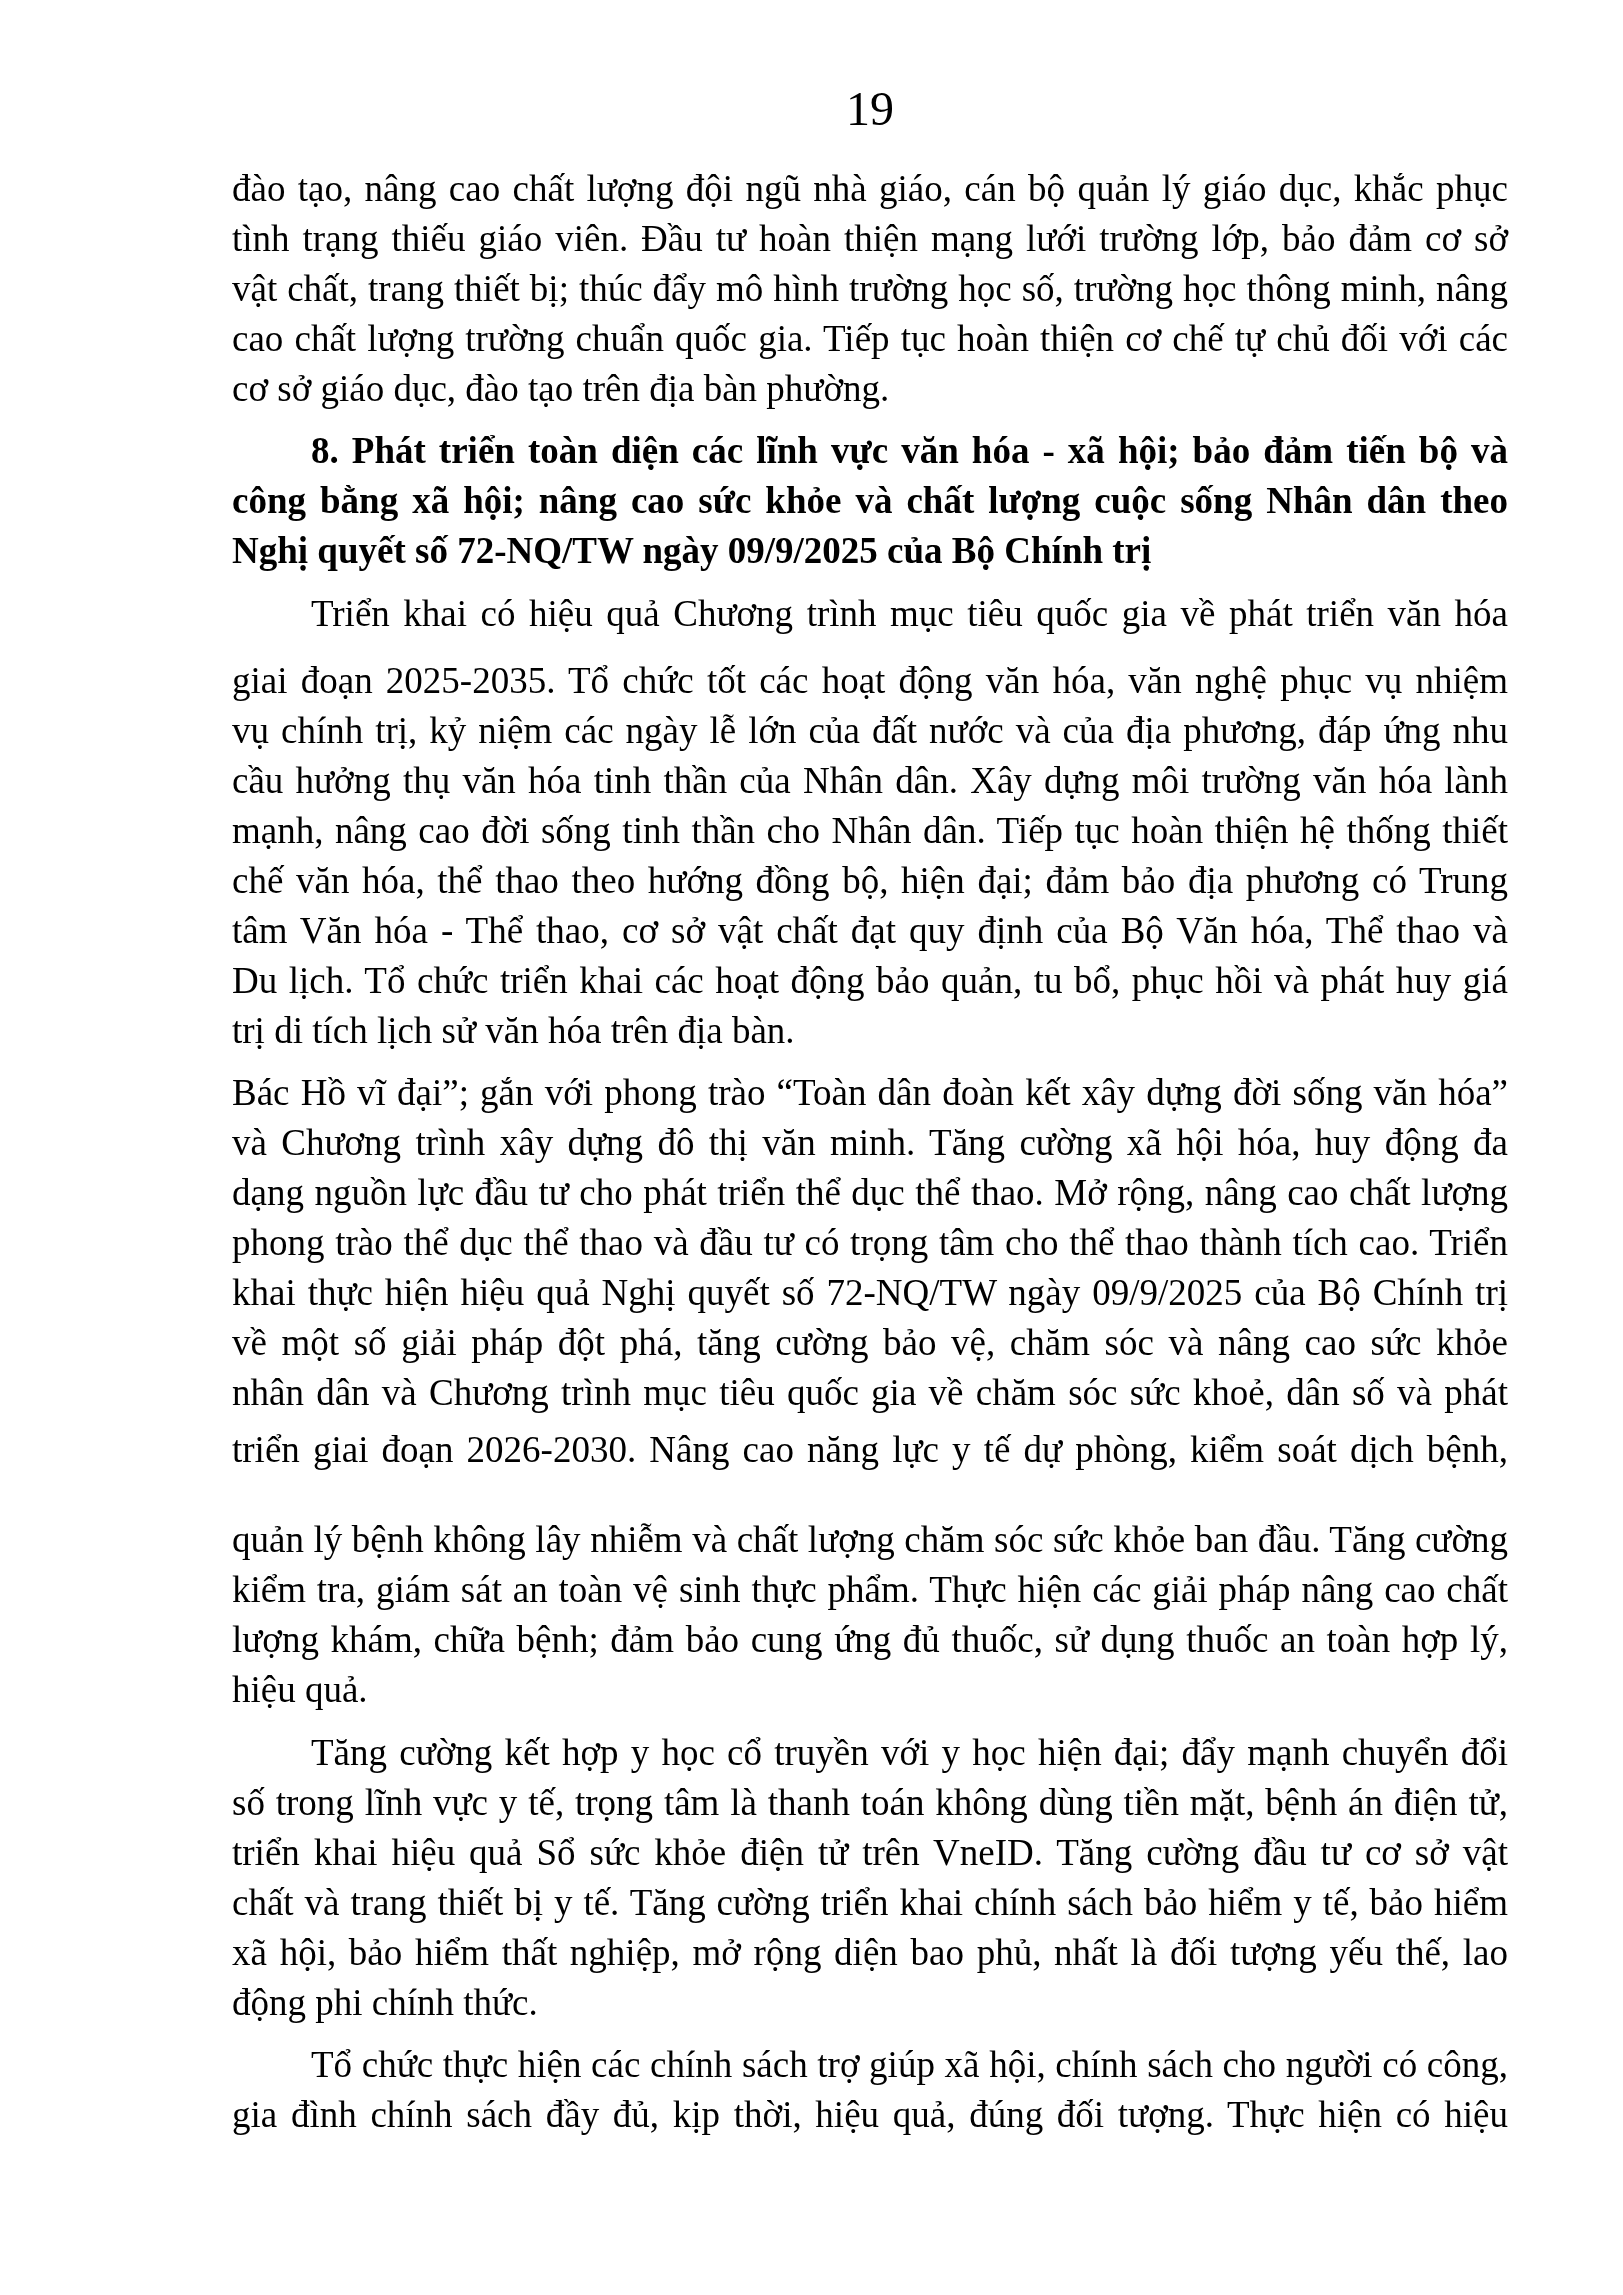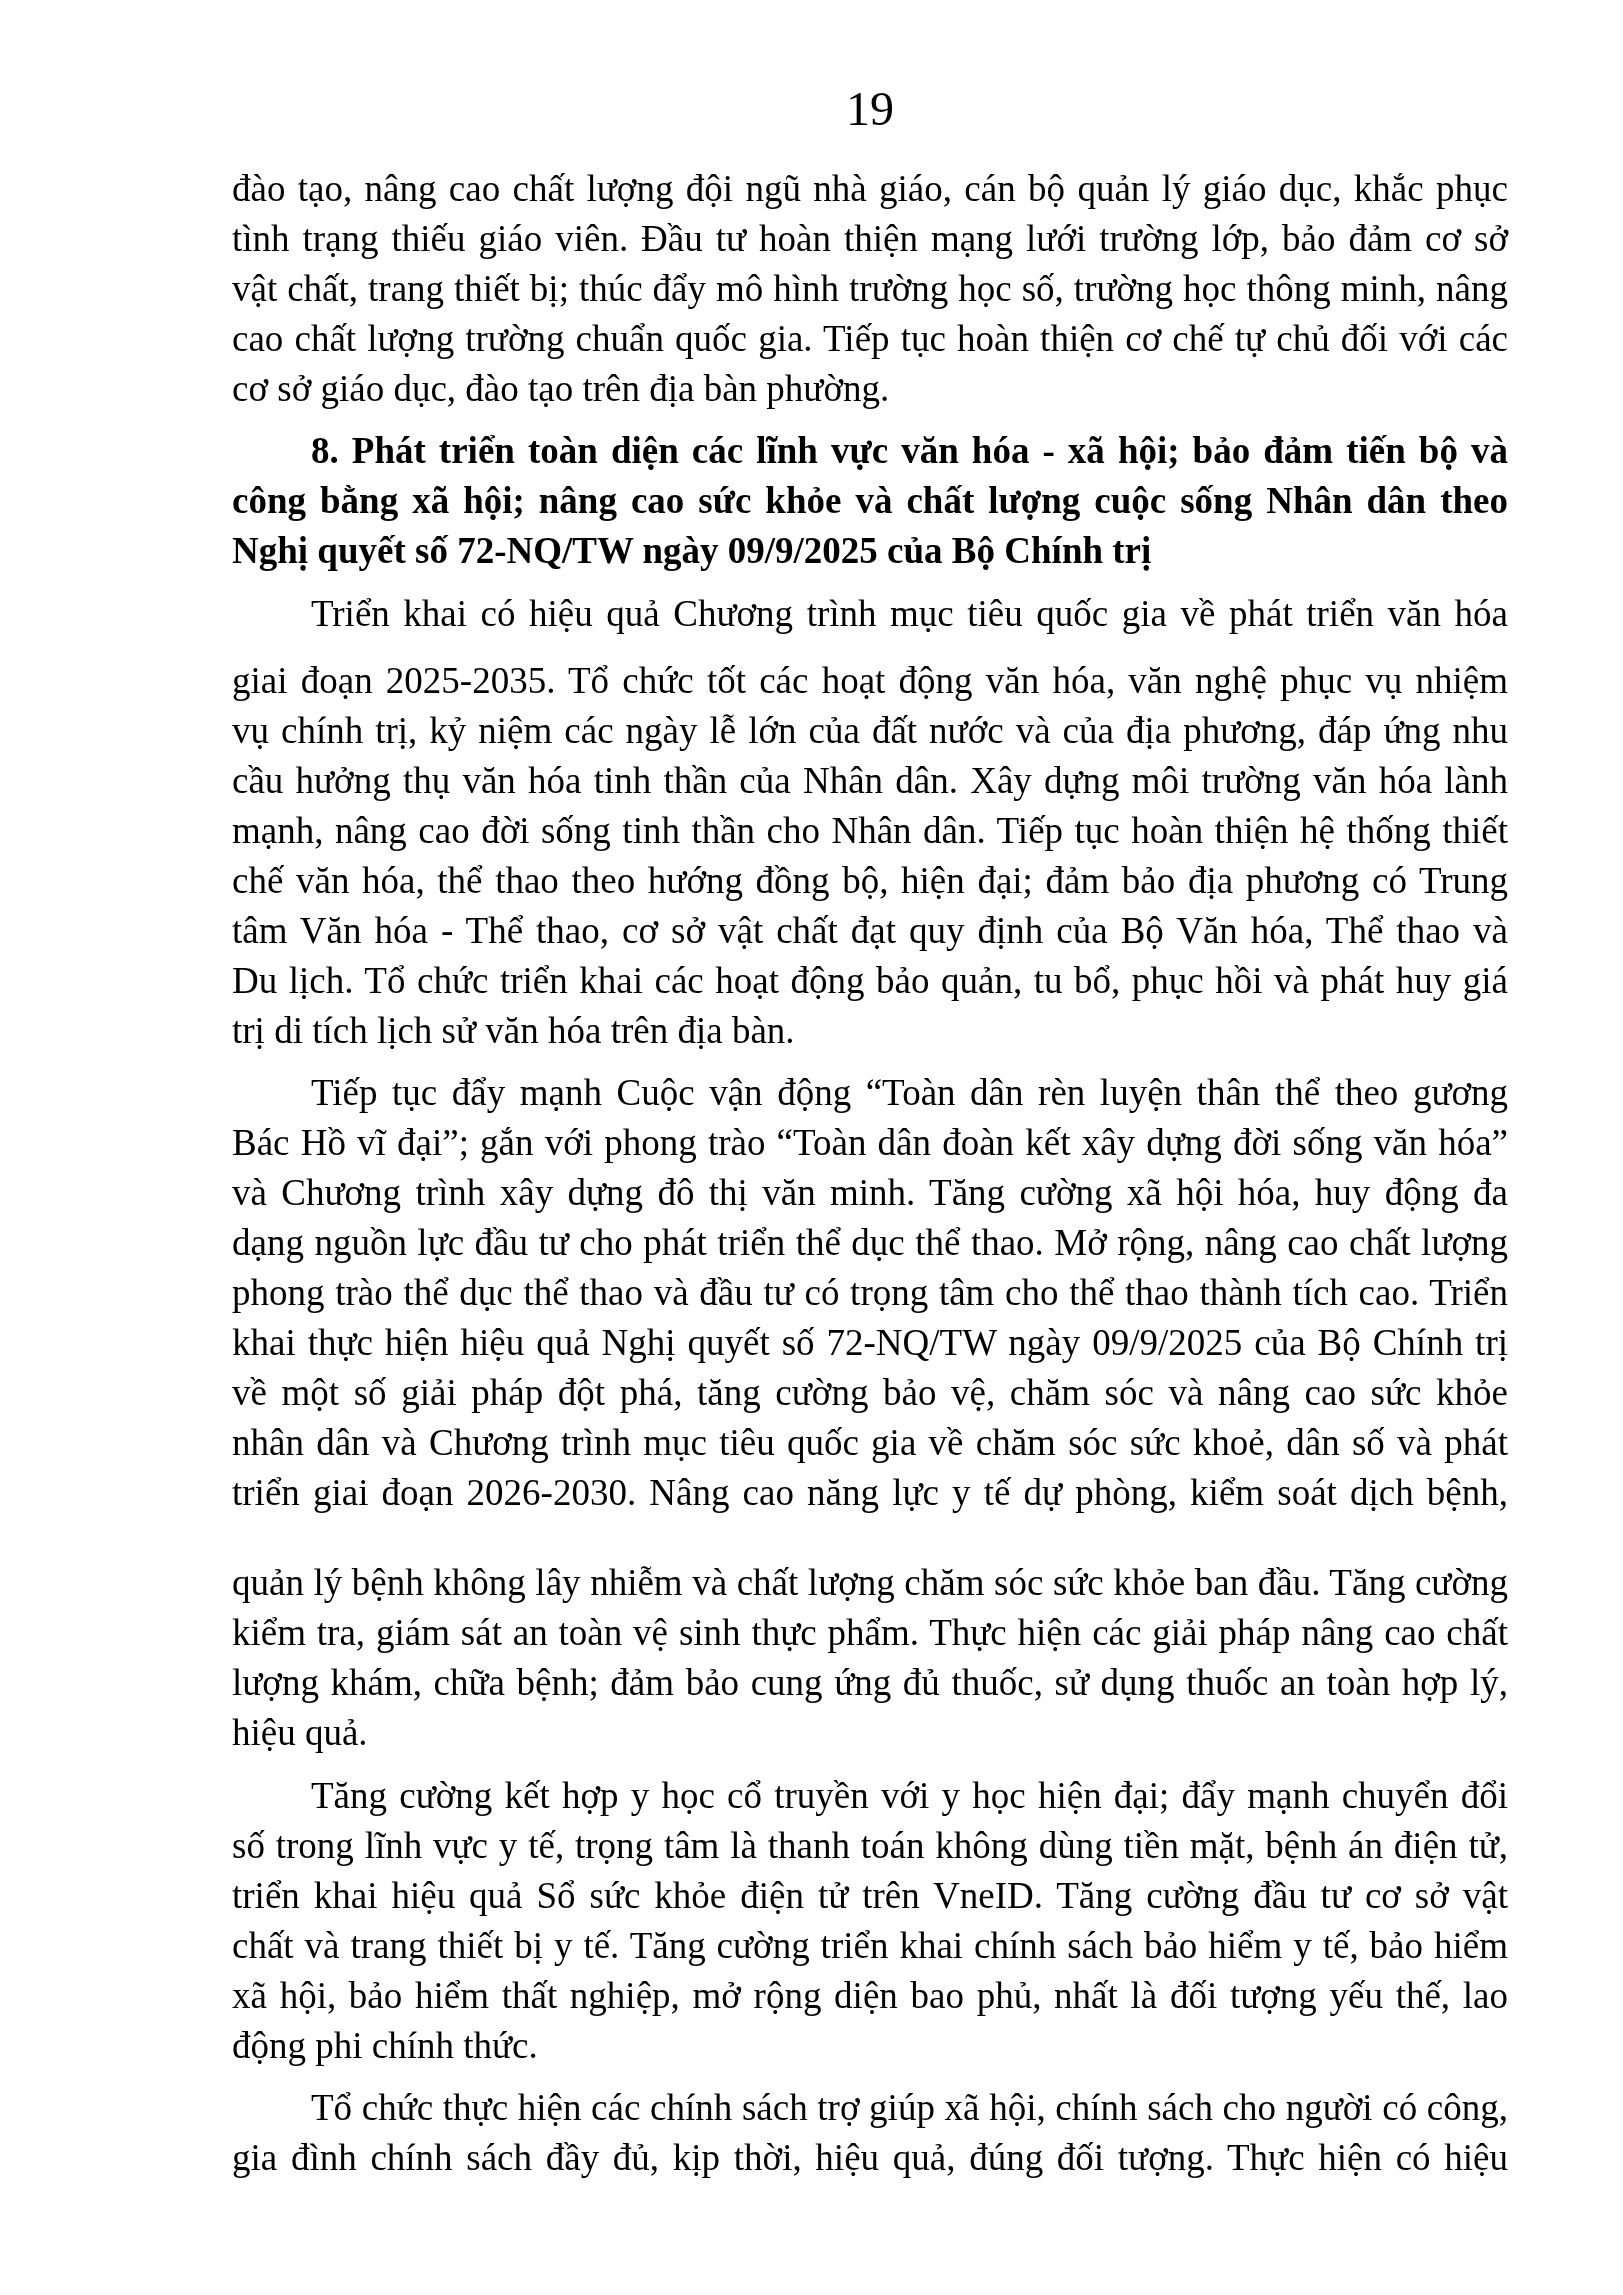--- a/index.html
+++ b/index.html
@@ -70,29 +70,28 @@
         <div class="line" style="font-size: 37px; margin-top: 17px;">giai đoạn 2025-2035. Tổ chức tốt các hoạt động văn hóa, văn nghệ phục vụ nhiệm</div>
         <div class="line" style="font-size: 37px;">vụ chính trị, kỷ niệm các ngày lễ lớn của đất nước và của địa phương, đáp ứng nhu</div>
         <div class="line" style="font-size: 37px;">cầu hưởng thụ văn hóa tinh thần của Nhân dân. Xây dựng môi trường văn hóa lành</div>
         <div class="line" style="font-size: 37px;">mạnh, nâng cao đời sống tinh thần cho Nhân dân. Tiếp tục hoàn thiện hệ thống thiết</div>
         <div class="line" style="font-size: 37px;">chế văn hóa, thể thao theo hướng đồng bộ, hiện đại; đảm bảo địa phương có Trung</div>
         <div class="line" style="font-size: 37px;">tâm Văn hóa - Thể thao, cơ sở vật chất đạt quy định của Bộ Văn hóa, Thể thao và</div>
         <div class="line" style="font-size: 37px;">Du lịch. Tổ chức triển khai các hoạt động bảo quản, tu bổ, phục hồi và phát huy giá</div>
         <div class="line end" style="font-size: 37px;">trị di tích lịch sử văn hóa trên địa bàn.</div>
       </div>
       <div class="para">
-        <div class="line indent" style="font-size: 37px;">Tiếp tục đẩy mạnh Cuộc vận động “Toàn dân rèn luyện thân thể theo gương</div>
         <div class="line" style="font-size: 37px;">Bác Hồ vĩ đại”; gắn với phong trào “Toàn dân đoàn kết xây dựng đời sống văn hóa”</div>
         <div class="line" style="font-size: 37px;">và Chương trình xây dựng đô thị văn minh. Tăng cường xã hội hóa, huy động đa</div>
         <div class="line" style="font-size: 37px;">dạng nguồn lực đầu tư cho phát triển thể dục thể thao. Mở rộng, nâng cao chất lượng</div>
         <div class="line" style="font-size: 37px;">phong trào thể dục thể thao và đầu tư có trọng tâm cho thể thao thành tích cao. Triển</div>
         <div class="line" style="font-size: 37px;">khai thực hiện hiệu quả Nghị quyết số 72-NQ/TW ngày 09/9/2025 của Bộ Chính trị</div>
         <div class="line" style="font-size: 37px;">về một số giải pháp đột phá, tăng cường bảo vệ, chăm sóc và nâng cao sức khỏe</div>
         <div class="line" style="font-size: 37px;">nhân dân và Chương trình mục tiêu quốc gia về chăm sóc sức khoẻ, dân số và phát</div>
-        <div class="line" style="font-size: 37px;">triển giai đoạn 2026-2030. Nâng cao năng lực y tế dự phòng, kiểm soát dịch bệnh,</div>
+        <div class="line" style="font-size: 37px; margin-top: 7px;">triển giai đoạn 2026-2030. Nâng cao năng lực y tế dự phòng, kiểm soát dịch bệnh,</div>
         <div class="line" style="font-size: 37px; margin-top: 40px;">quản lý bệnh không lây nhiễm và chất lượng chăm sóc sức khỏe ban đầu. Tăng cường</div>
         <div class="line" style="font-size: 37px;">kiểm tra, giám sát an toàn vệ sinh thực phẩm. Thực hiện các giải pháp nâng cao chất</div>
         <div class="line" style="font-size: 37px;">lượng khám, chữa bệnh; đảm bảo cung ứng đủ thuốc, sử dụng thuốc an toàn hợp lý,</div>
         <div class="line end" style="font-size: 37px;">hiệu quả.</div>
       </div>
       <div class="para">
         <div class="line indent" style="font-size: 37px;">Tăng cường kết hợp y học cổ truyền với y học hiện đại; đẩy mạnh chuyển đổi</div>
         <div class="line" style="font-size: 37px;">số trong lĩnh vực y tế, trọng tâm là thanh toán không dùng tiền mặt, bệnh án điện tử,</div>
         <div class="line" style="font-size: 37px;">triển khai hiệu quả Sổ sức khỏe điện tử trên VneID. Tăng cường đầu tư cơ sở vật</div>
         <div class="line" style="font-size: 37px;">chất và trang thiết bị y tế. Tăng cường triển khai chính sách bảo hiểm y tế, bảo hiểm</div>

